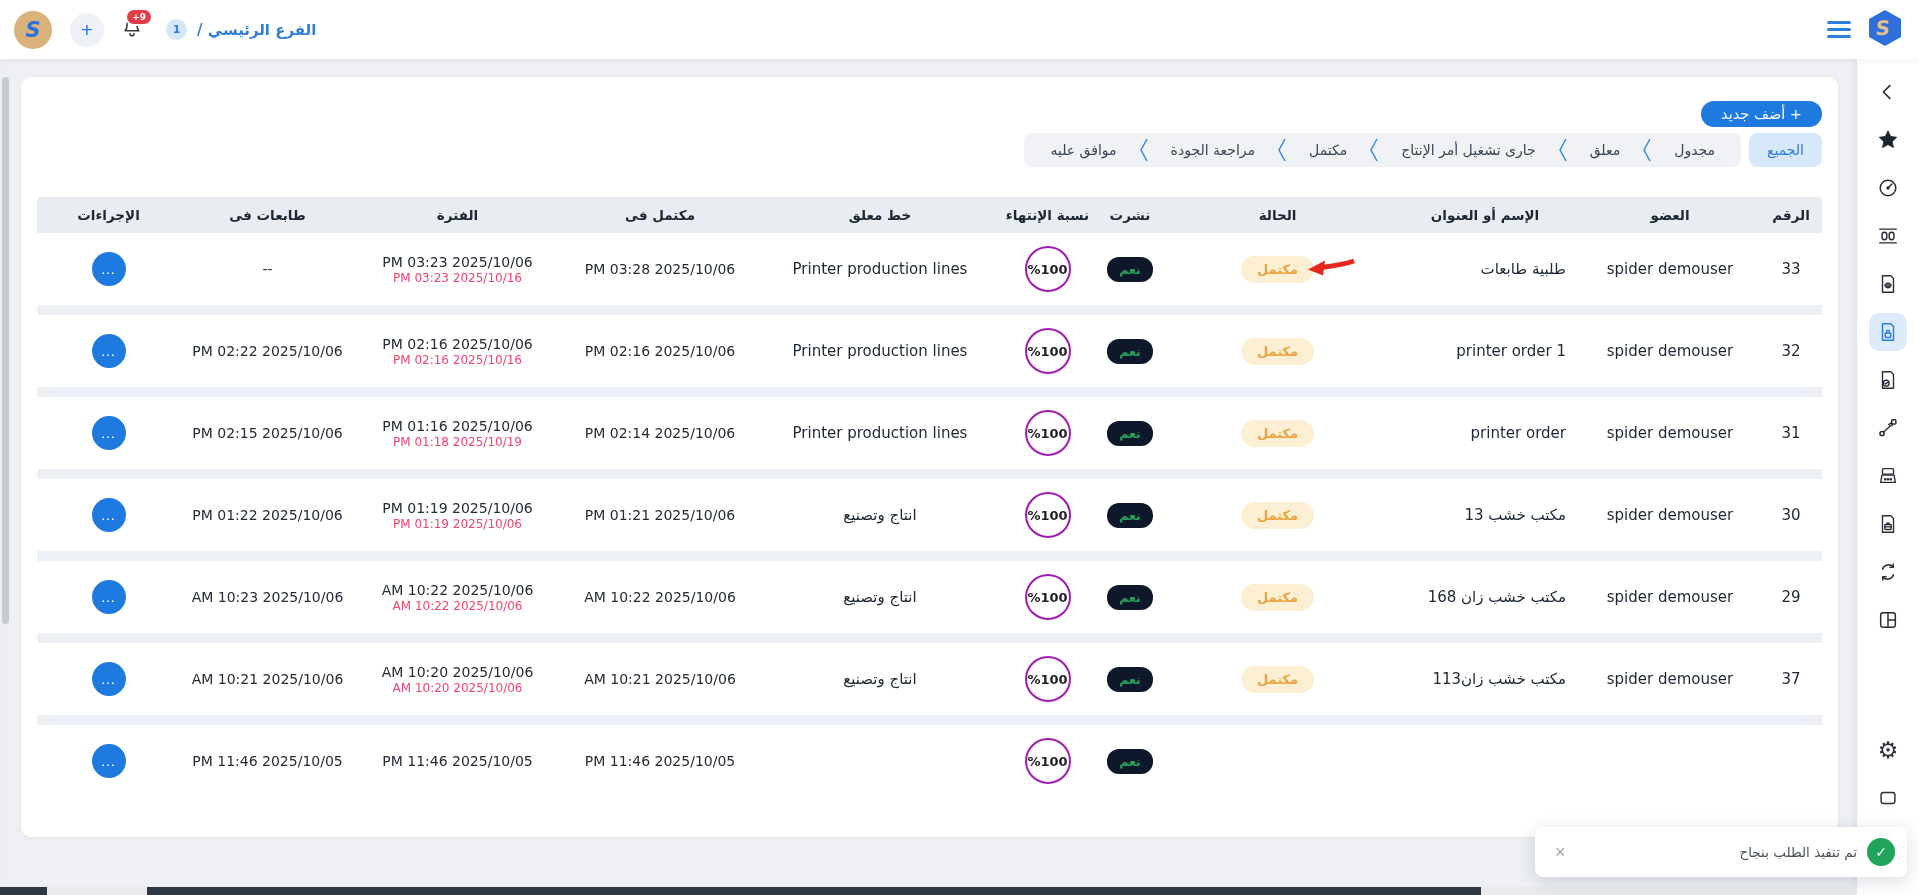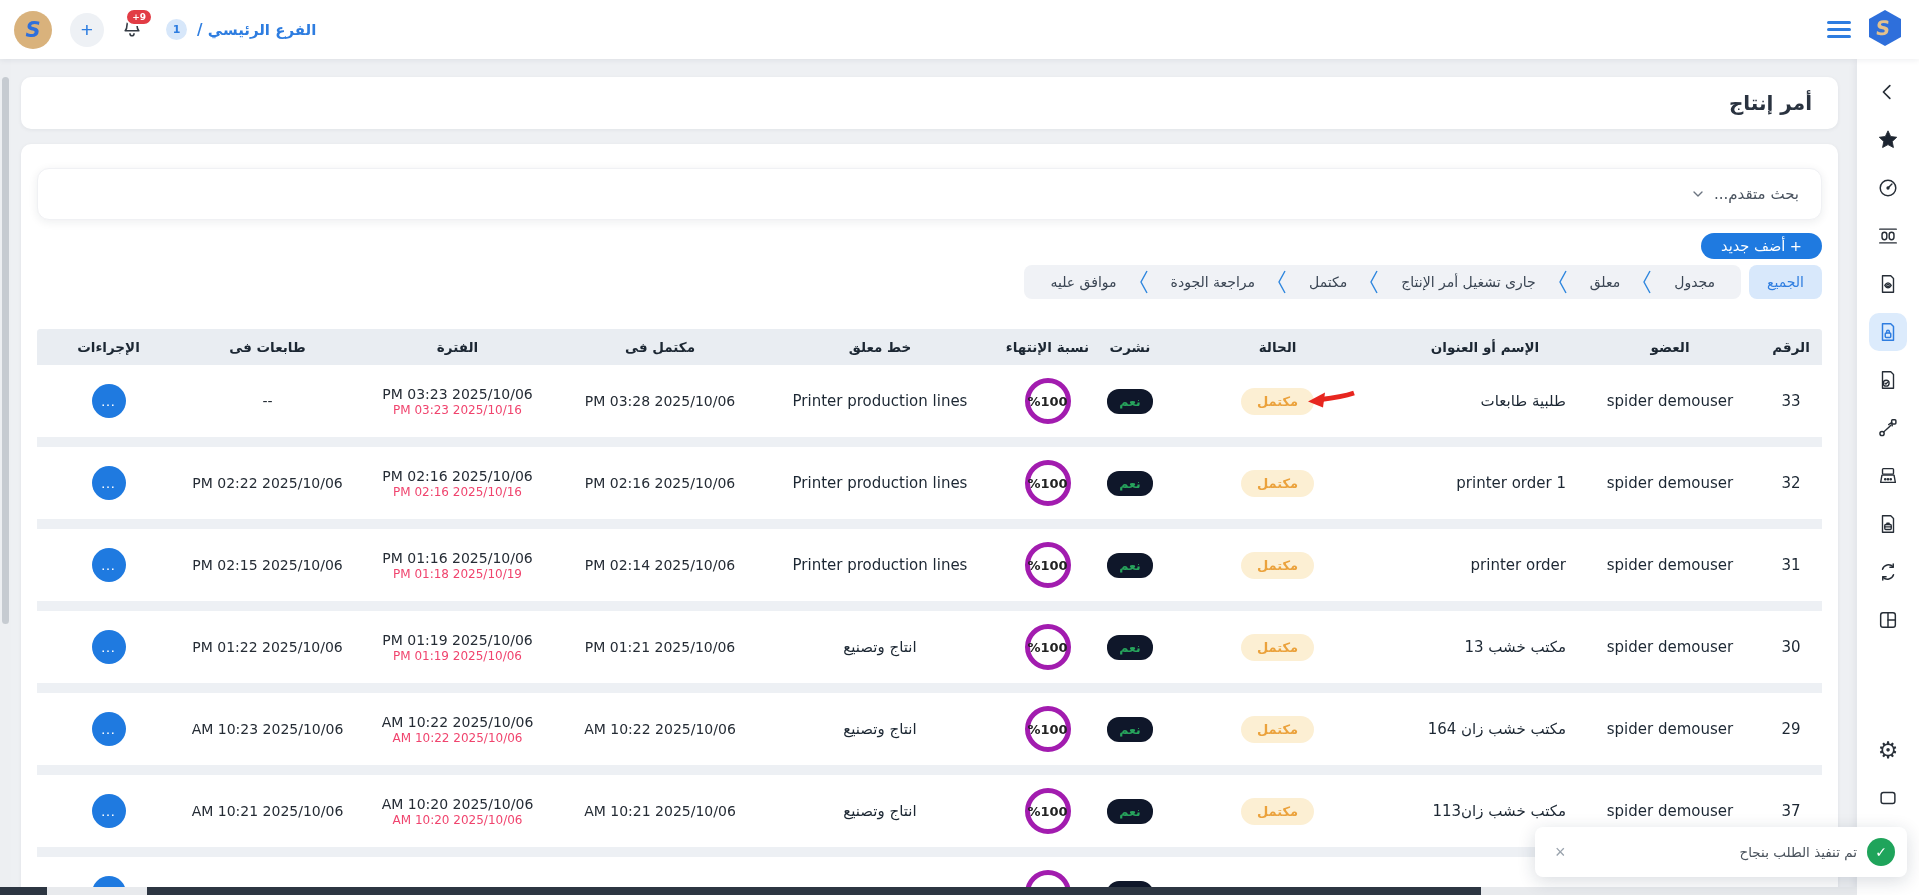--- a/index.html
+++ b/index.html
@@ -75,21 +75,21 @@
     color:#1c2733; border-radius:4px 4px 0 0; }
   .tbody-row { background:#fff; height:72px; align-items:center; margin-bottom:10px; }
   .c { display:flex; align-items:center; justify-content:center; text-align:center; }
   .c.name { justify-content:flex-start; padding-right:14px; text-align:right; }
   .cell-text { font-size:15px; color:#1c2733; }
   .pill-status { background:#fcefd3; color:#eba23c; font-size:13px; font-weight:700;
     border-radius:14px; padding:6px 16px; }
   .pill-yes { background:#0f172a; color:#27a45c; font-size:12.5px; font-weight:700;
     border-radius:12px; padding:5px 12px; }
   .pill-status:empty, .pill-yes:empty, .date-red:empty { display:none; }
-  .pct-circle { width:46px; height:46px; border:5px solid #a21caf; border-radius:50%;
+  .pct-circle { width:46px; height:46px; border:2px solid #a21caf; border-radius:50%;
     display:flex; align-items:center; justify-content:center; font-size:13px; font-weight:600; color:#222; }
   .date-main { font-size:14px; color:#252c35; }
   .date-red { font-size:12px; color:#f0446e; margin-top:1px; }
   .period-cell { display:flex; flex-direction:column; align-items:center; justify-content:center; }
   .dots-btn { width:34px; height:34px; border-radius:50%; background:#1f7ae0; border:none; color:#fff;
     font-size:15px; line-height:10px; cursor:pointer; display:flex; align-items:center; justify-content:center;
     letter-spacing:1px; }
   .status-cell { position:relative; }
   .annot-arrow { position:absolute; left:calc(50% + 30px); top:50%; transform:translateY(-50%); }
 
@@ -239,31 +239,22 @@
     </div>
     <div class="side-item">
       <svg width="22" height="22" viewBox="0 0 24 24" fill="none" stroke-width="1.6">
           <rect x="4.5" y="6" width="15" height="12" rx="2.5"></rect>
         </svg>
     </div>
   </div>
 </aside>
 
 <main class="main">
-  <div class="title-card">
-    <h1>أمر إنتاج</h1>
-  </div>
 
   <div class="content-card">
-    <div class="search-bar">
-      <span>بحث متقدم...</span>
-      <svg width="16" height="16" viewBox="0 0 24 24" fill="none" stroke="#6b7480" stroke-width="2" stroke-linecap="round" stroke-linejoin="round">
-          <polyline points="6,9 12,15 18,9"></polyline>
-        </svg>
-    </div>
 
     <div class="toolbar">
       <button class="btn-add">+ أضف جديد</button>
     </div>
 
     <div class="tabs-row">
       <div class="tab-all">الجميع</div>
       <div class="tab-group">
         <span class="tab">مجدول</span>
         <span class="tab-chev">
@@ -421,21 +412,21 @@
             </div>
             <div class="c date-main ltr">PM 01:22 2025/10/06</div>
             <div class="c">
               <button class="dots-btn">…</button>
             </div>
           </div>
 
           <div class="trow tbody-row">
             <div class="c cell-text">29</div>
             <div class="c cell-text ltr">spider demouser</div>
-            <div class="c name cell-text">مكتب خشب زان 164</div>
+            <div class="c name cell-text">مكتب خشب زان 168</div>
             <div class="c status-cell">
               <span class="pill-status">مكتمل</span>
 
             </div>
             <div class="c">
               <span class="pill-yes">نعم</span>
             </div>
             <div class="c">
               <span class="pct-circle ltr">%100</span>
             </div>

